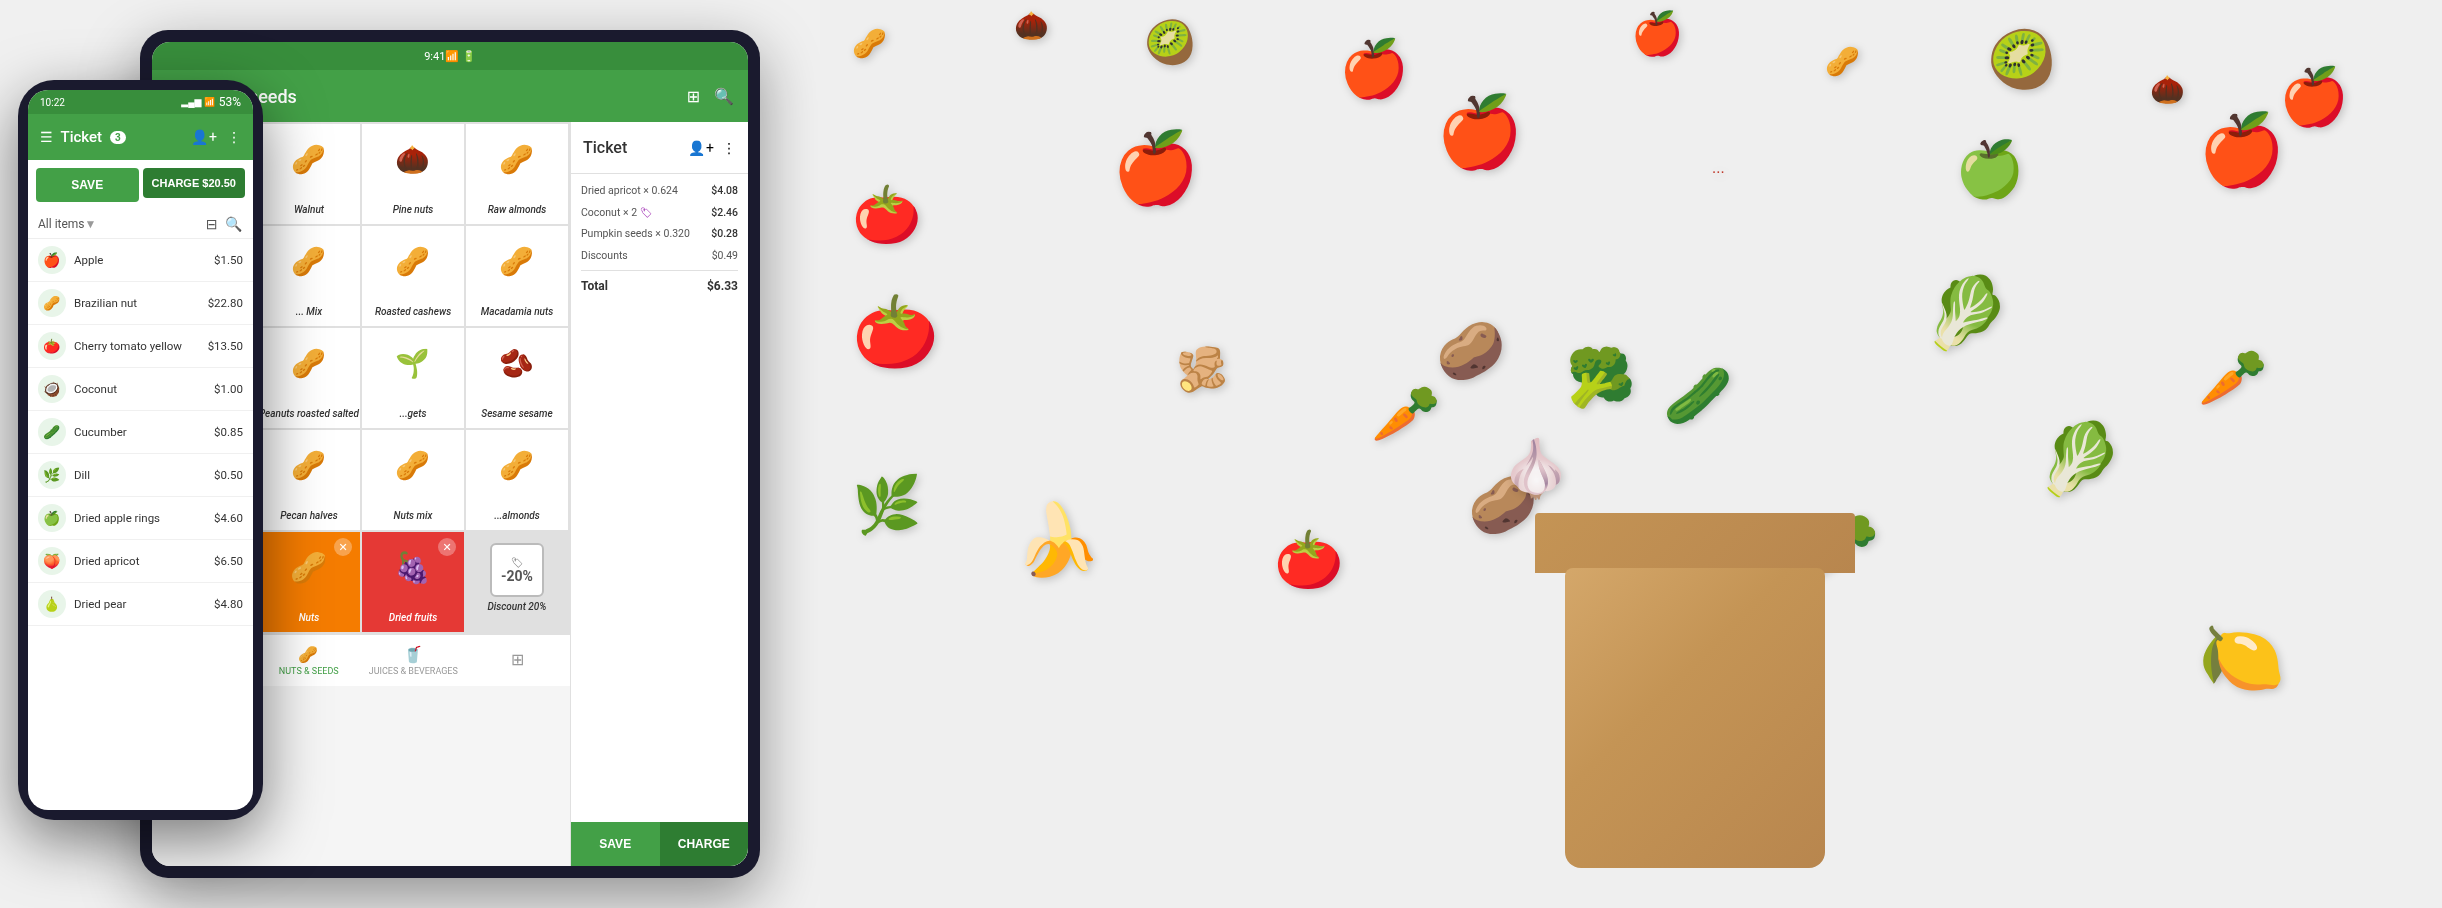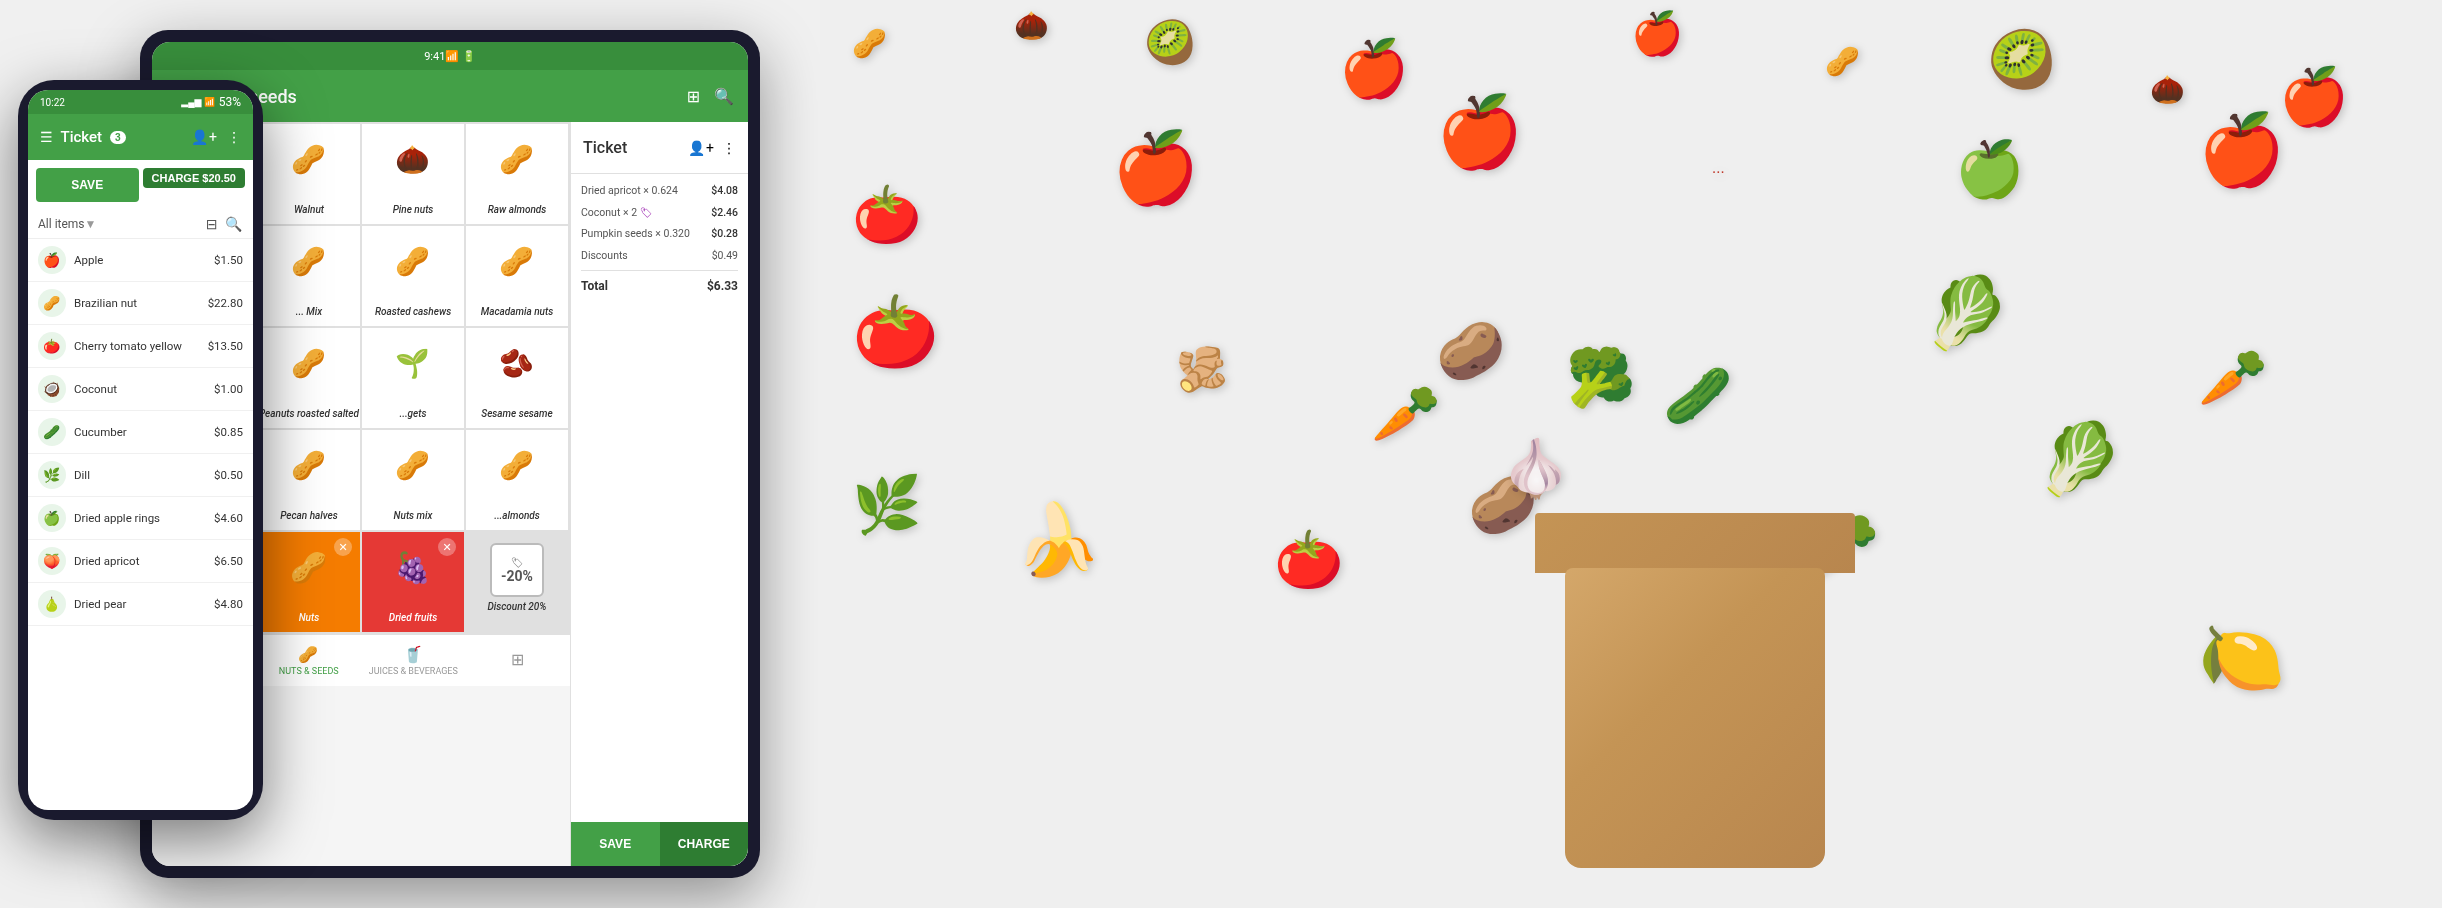--- a/index.html
+++ b/index.html
@@ -342,21 +342,21 @@
       font-size: 12px;
       font-weight: bold;
       cursor: pointer;
     }
     .phone-charge-btn {
       flex: 1;
       background: #2e7d32;
       color: #fff;
       border: none;
       border-radius: 4px;
-      height: 20px;
+      height: 30px;
       font-size: 11px;
       font-weight: bold;
       cursor: pointer;
     }
     .phone-filter-bar {
       display: flex;
       align-items: center;
       justify-content: space-between;
       padding: 6px 10px;
       border-bottom: 1px solid #eee;

